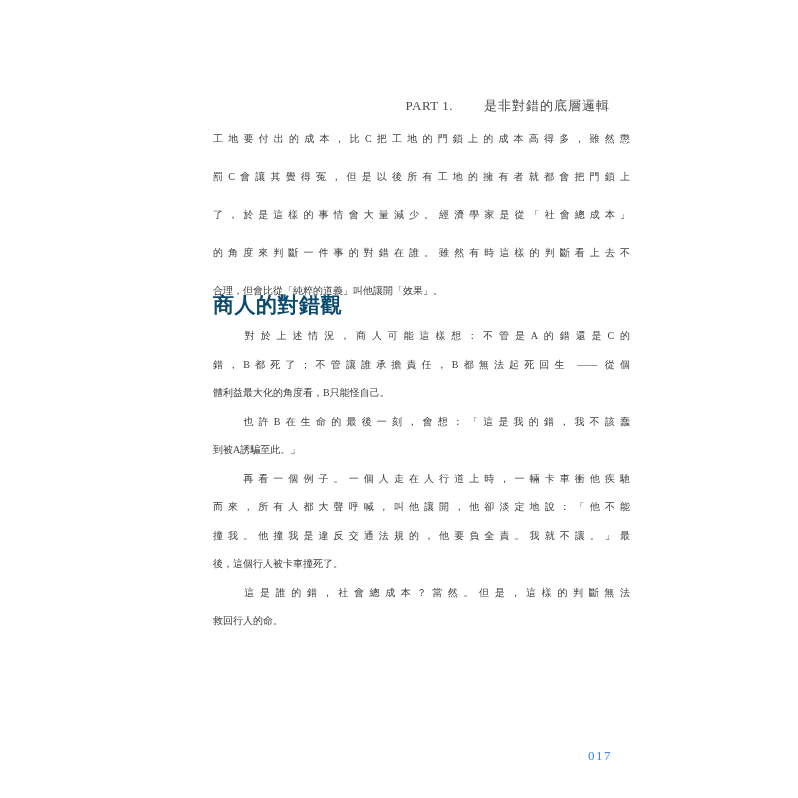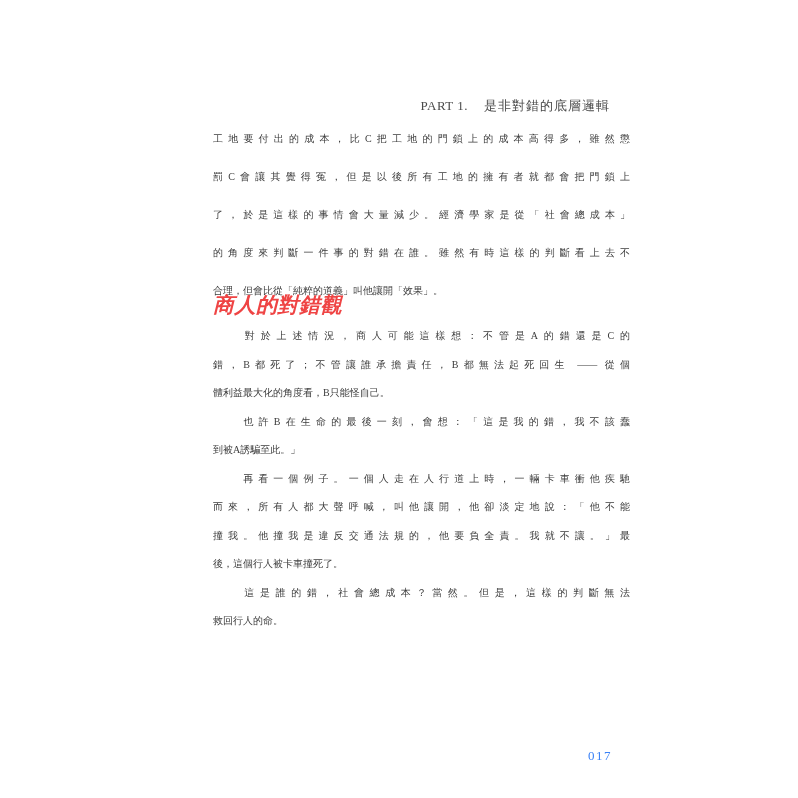--- a/index.html
+++ b/index.html
@@ -15,21 +15,21 @@
     overflow: hidden;
     font-family: "Liberation Serif", "DejaVu Serif", serif;
     color: #3c3c3c;
   }
   .running-header {
     position: absolute;
     top: 57px;
     right: 188px;
     display: flex;
     align-items: baseline;
-    gap: 16px;
+    gap: 31px;
     font-size: 13px;
     color: #4a4a4a;
     white-space: nowrap;
   }
   .running-header .part-label {
     letter-spacing: 0.5px;
   }
   .running-header .chapter-title {
     letter-spacing: 1px;
     margin-top: 40px;
@@ -55,24 +55,23 @@
     top: 322px;
     line-height: 28.5px;
   }
   .section-heading {
     position: absolute;
     left: 213px;
     top: 293px;
     margin: 0;
     font-size: 21px;
     font-weight: bold;
-    color: #ef4444;
+    color: #0c4a6e;
     letter-spacing: 0.5px;
     line-height: 1.2;
-    font-style: italic;
   }
   .folio {
     position: absolute;
     left: 588px;
     top: 748px;
     font-size: 13px;
     letter-spacing: 1.5px;
     color: #3b82f6;
   }
 </style>

